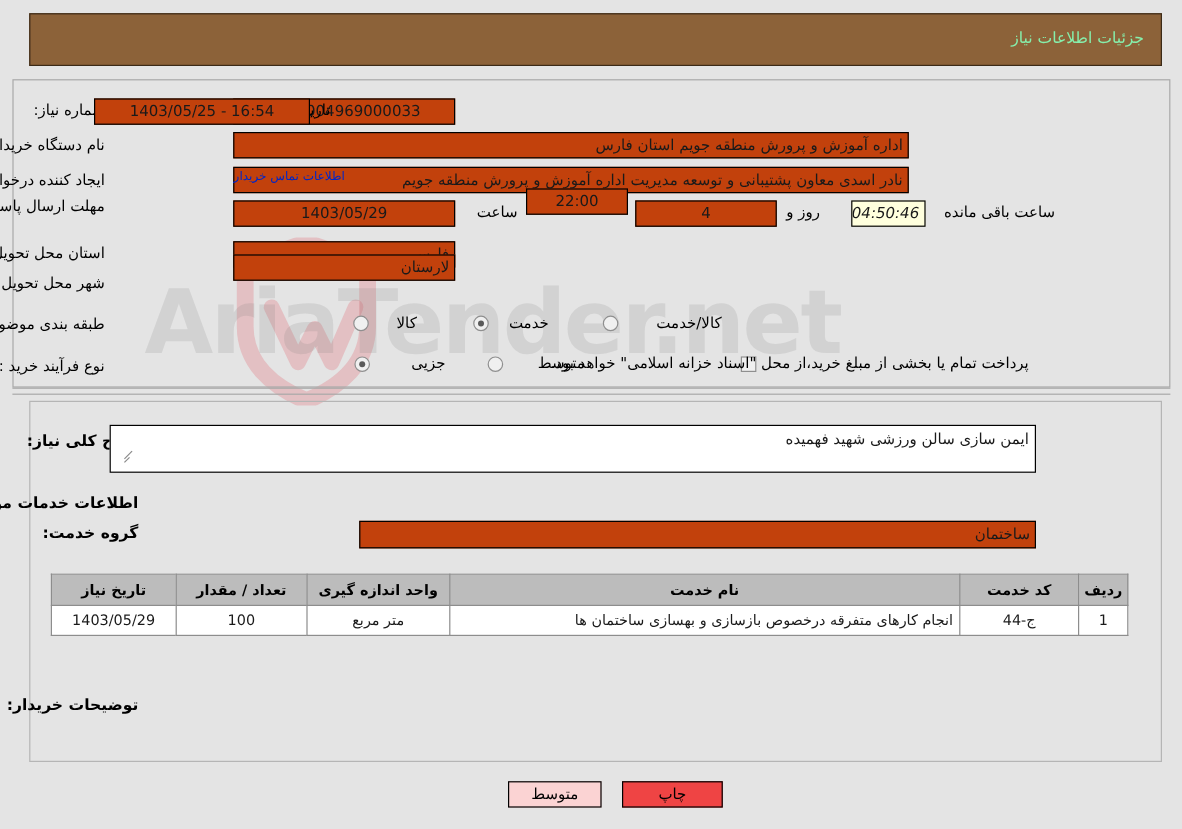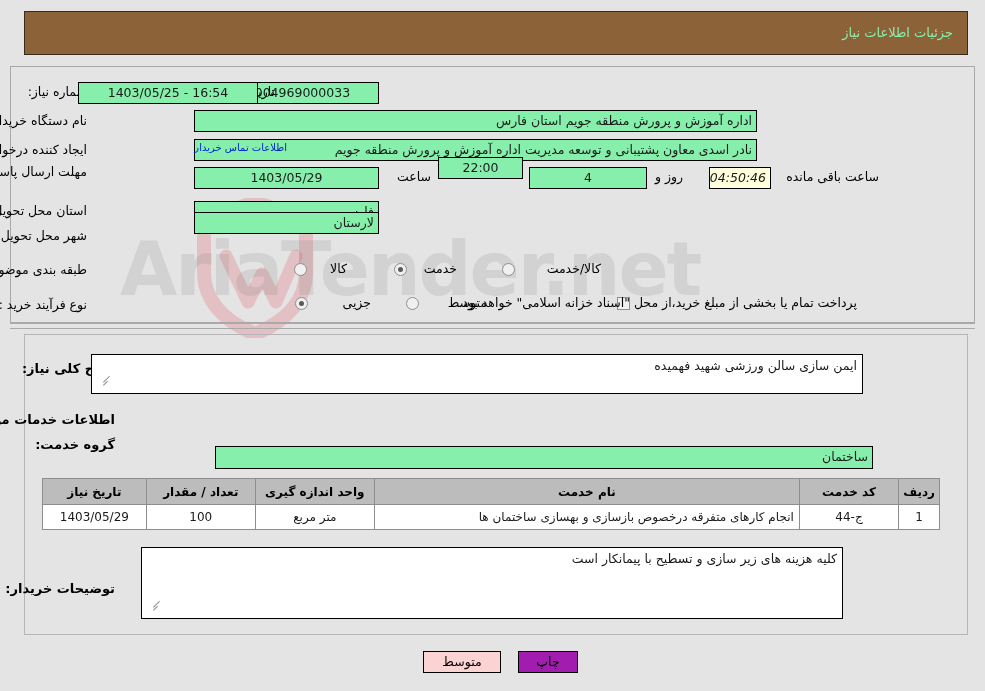--- a/index.html
+++ b/index.html
@@ -77,21 +77,21 @@
   .lbl {
     position: absolute;
     white-space: nowrap;
     font-size: 12.5px;
     color: #000;
     z-index: 4;
   }
   .lbl.bold { font-weight: bold; }
   .fld {
     position: absolute;
-    background: #86efac;
+    background: #c2410c;
     border: 1px solid #000000;
     font-family: "DejaVu Sans", "Liberation Sans", sans-serif;
     font-size: 12.5px;
     color: #1a1a1a;
     line-height: 20px;
     height: 22px;
     padding: 0 4px;
     z-index: 4;
     overflow: hidden;
     white-space: nowrap;
@@ -204,21 +204,21 @@
     border: 1px solid #000000;
     font-family: "DejaVu Sans", "Liberation Sans", sans-serif;
     font-size: 12.5px;
     color: #000;
     text-align: center;
     line-height: 20px;
     cursor: pointer;
     z-index: 4;
   }
   #btn-back  { left: 423px; top: 651px; width: 78px; background: #fbd3d3; }
-  #btn-print { left: 518px; top: 651px; width: 60px; background: #a21caf; }
+  #btn-print { left: 518px; top: 651px; width: 84px; background: #ef4444; }
 
   
   .hr {
     position: absolute;
     left: 10px; width: 965px;
     height: 1px; background: #a9a9a9;
     z-index: 2;
   }
 </style>
 </head>
@@ -302,21 +302,21 @@
     <span>ایمن سازی سالن ورزشی شهید فهمیده</span>
     <span class="grip">
         <i></i>
         <i></i>
       </span>
   </div>
 
   <div class="lbl bold" style="right:870px; top:412px; font-size:13px;">اطلاعات خدمات مورد نیاز</div>
 
   <div class="lbl bold" style="right:870px; top:437px; font-size:13px;">گروه خدمت:</div>
-  <div class="fld right" style="right:112px; top:434px; width:658px; height:23px;margin-top:12px;">ساختمان</div>
+  <div class="fld right" style="right:122px; top:434px; width:564px; height:23px;">ساختمان</div>
 
   <table id="svc-table">
     <thead>
       <tr>
         <th style="width:34px;">ردیف</th>
         <th style="width:100px;">کد خدمت</th>
         <th style="width:430px;">نام خدمت</th>
         <th style="width:120px;">واحد اندازه گیری</th>
         <th style="width:110px;">تعداد / مقدار</th>
         <th style="width:104px;">تاریخ نیاز</th>
@@ -328,24 +328,17 @@
         <td>ج-44</td>
         <td class="name">انجام کارهای متفرقه درخصوص بازسازی و بهسازی ساختمان ها</td>
         <td>متر مربع</td>
         <td>100</td>
         <td>1403/05/29</td>
       </tr>
     </tbody>
   </table>
 
   <div class="lbl bold" style="right:870px; top:581px; font-size:13px;">توضیحات خریدار:</div>
-  <div class="ta" style="right:142px; top:547px; width:702px; height:72px;">
-    <span>کلیه هزینه های زیر سازی و تسطیح با پیمانکار است</span>
-    <span class="grip">
-        <i></i>
-        <i></i>
-      </span>
-  </div>
 
   <div class="btn" id="btn-back">متوسط</div>
   <div class="btn" id="btn-print">چاپ</div>
 
 </div>
 
 </body></html>

